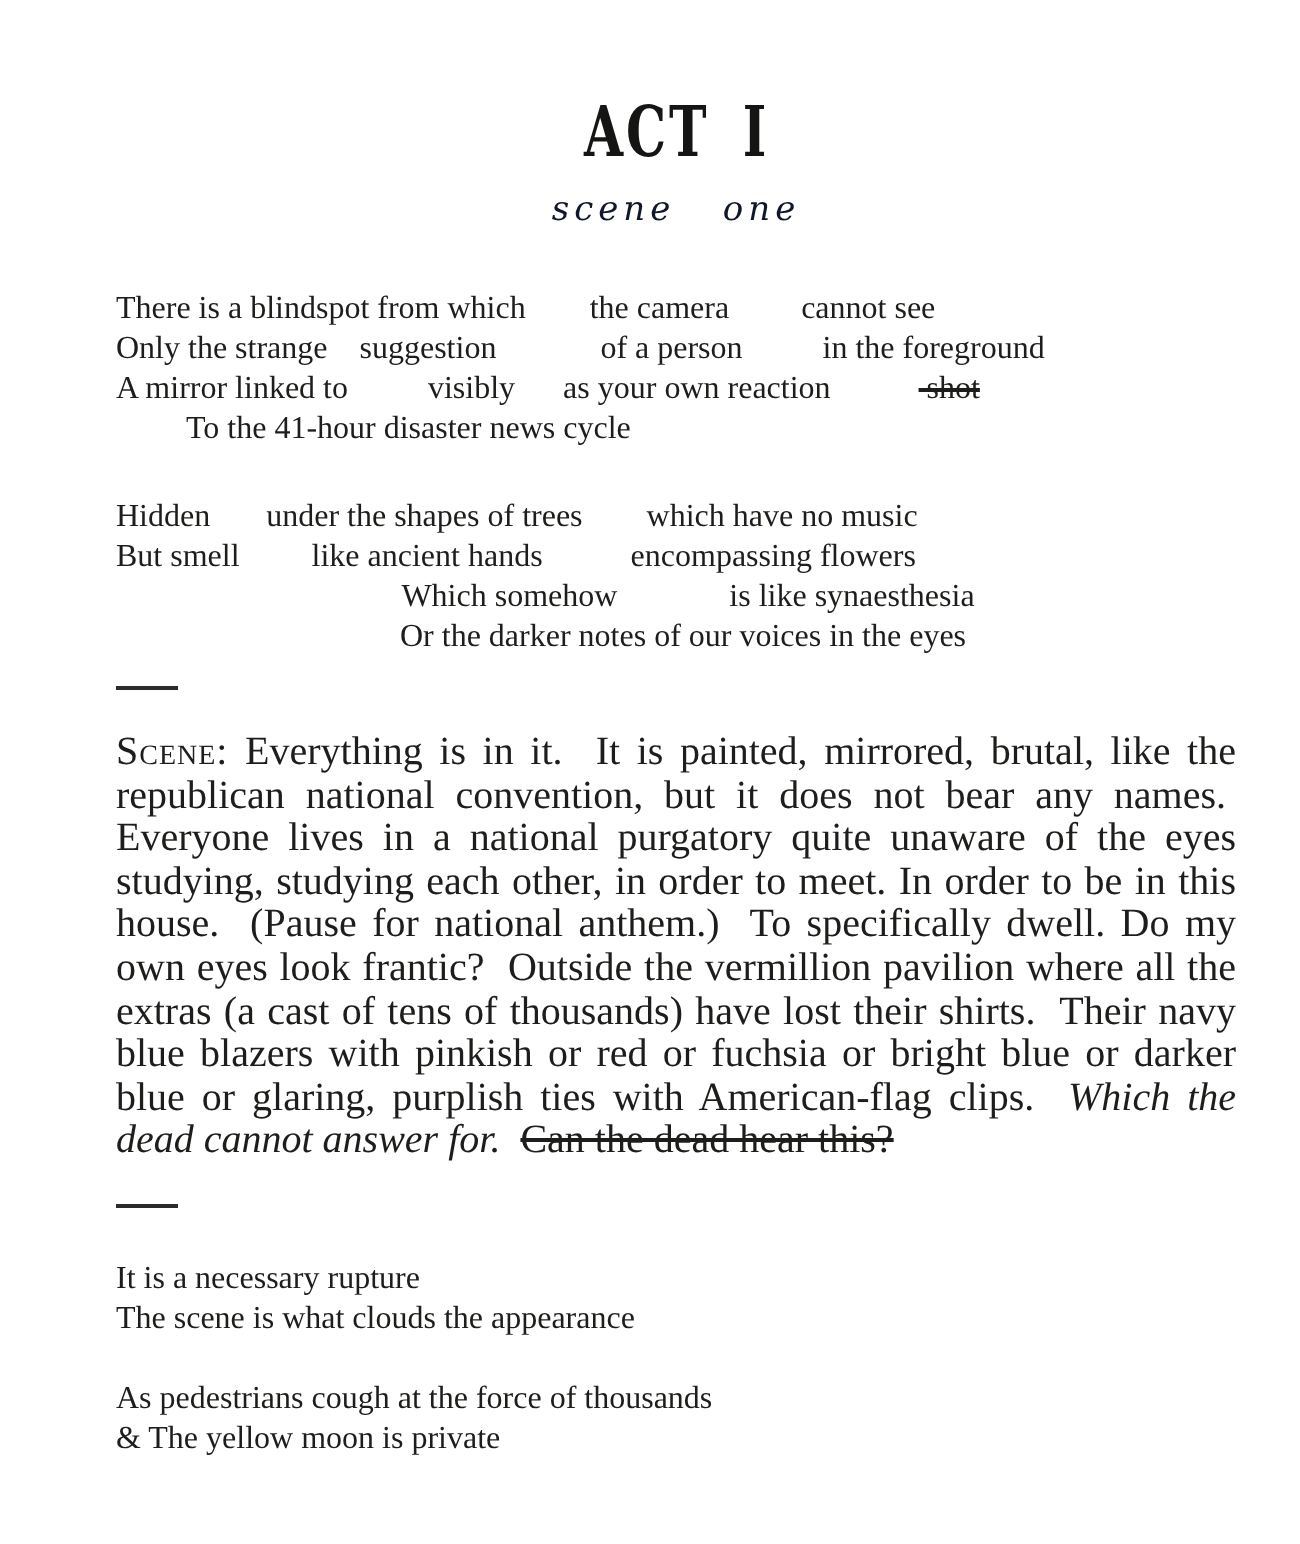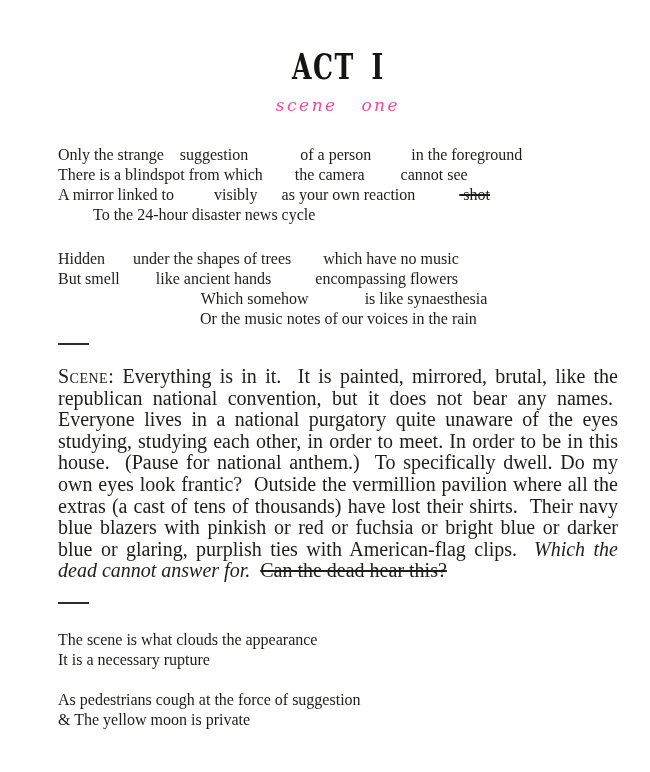--- a/index.html
+++ b/index.html
@@ -24,21 +24,21 @@
     transform: scaleX(0.72);
     transform-origin: center;
     color: #151513;
   }
   .subtitle-row { text-align: center; margin-top: 8px; }
   .scene-subtitle {
     font-family: "DejaVu Serif", serif;
     font-style: italic;
     font-size: 17px;
     letter-spacing: 2.5px;
-    color: #ec4899;
+    color: #0f172a;
   }
 
   .poem { font-size: 16px; line-height: 20px; }
   .poem-line { white-space: pre; }
   .stanza-1 { margin-top: 30px; }
   .stanza-2 { margin-top: 24px; }
   .stanza-3 { margin-top: 26px; }
   .stanza-4 { margin-top: 20px; }
   .indent-a { padding-left: 35px; }
   .indent-b { padding-left: 12px; text-align: center; }
@@ -71,43 +71,43 @@
 
     <div class="title-row">
       <span class="act-title">ACT I</span>
     </div>
 
     <div class="subtitle-row">
       <span class="scene-subtitle">scene&nbsp;&nbsp;&nbsp;one</span>
     </div>
 
     <div class="poem stanza-1">
+      <div class="poem-line">There is a blindspot from which&nbsp;&nbsp;&nbsp;&nbsp;&nbsp;&nbsp;&nbsp;&nbsp;the camera&nbsp;&nbsp;&nbsp;&nbsp;&nbsp;&nbsp;&nbsp;&nbsp;&nbsp;cannot see</div>
       <div class="poem-line">Only the strange&nbsp;&nbsp;&nbsp;&nbsp;suggestion&nbsp;&nbsp;&nbsp;&nbsp;&nbsp;&nbsp;&nbsp;&nbsp;&nbsp;&nbsp;&nbsp;&nbsp;&nbsp;of a person&nbsp;&nbsp;&nbsp;&nbsp;&nbsp;&nbsp;&nbsp;&nbsp;&nbsp;&nbsp;in the foreground</div>
-      <div class="poem-line">There is a blindspot from which&nbsp;&nbsp;&nbsp;&nbsp;&nbsp;&nbsp;&nbsp;&nbsp;the camera&nbsp;&nbsp;&nbsp;&nbsp;&nbsp;&nbsp;&nbsp;&nbsp;&nbsp;cannot see</div>
       <div class="poem-line"><span>A mirror linked to&nbsp;&nbsp;&nbsp;&nbsp;&nbsp;&nbsp;&nbsp;&nbsp;&nbsp;&nbsp;visibly&nbsp;&nbsp;&nbsp;&nbsp;&nbsp;&nbsp;as your own reaction&nbsp;&nbsp;&nbsp;&nbsp;&nbsp;&nbsp;&nbsp;&nbsp;&nbsp;&nbsp;&nbsp;</span><span class="strike">&nbsp;shot</span></div>
-      <div class="poem-line indent-a">To the 24-hour disaster news cycle</div>
+      <div class="poem-line indent-a">To the 41-hour disaster news cycle</div>
     </div>
 
     <div class="poem stanza-2">
       <div class="poem-line">Hidden&nbsp;&nbsp;&nbsp;&nbsp;&nbsp;&nbsp;&nbsp;under the shapes of trees&nbsp;&nbsp;&nbsp;&nbsp;&nbsp;&nbsp;&nbsp;&nbsp;which have no music</div>
       <div class="poem-line">But smell&nbsp;&nbsp;&nbsp;&nbsp;&nbsp;&nbsp;&nbsp;&nbsp;&nbsp;like ancient hands&nbsp;&nbsp;&nbsp;&nbsp;&nbsp;&nbsp;&nbsp;&nbsp;&nbsp;&nbsp;&nbsp;encompassing flowers</div>
       <div class="poem-line indent-b">Which somehow&nbsp;&nbsp;&nbsp;&nbsp;&nbsp;&nbsp;&nbsp;&nbsp;&nbsp;&nbsp;&nbsp;&nbsp;&nbsp;&nbsp;is like synaesthesia</div>
-      <div class="poem-line indent-c">Or the music notes of our voices in the rain</div>
+      <div class="poem-line indent-c">Or the darker notes of our voices in the eyes</div>
     </div>
 
     <div class="divider divider-1"></div>
 
     <p class="scene-para"><span class="smallcaps">Scene:</span><span> Everything is in it.&nbsp; It is painted, mirrored, brutal, like the republican national convention, but it does not bear any names.&nbsp; Everyone lives in a national purgatory quite unaware of the eyes studying, studying each other, in order to meet. In order to be in this house.&nbsp; (Pause for national anthem.)&nbsp; To specifically dwell. Do my own eyes look frantic?&nbsp; Outside the vermillion pavilion where all the extras (a cast of tens of thousands) have lost their shirts.&nbsp; Their navy blue blazers with pinkish or red or fuchsia or bright blue or darker blue or glaring, purplish ties with American-flag clips.&nbsp; </span><span class="ital">Which the dead cannot answer for.</span><span>&nbsp; </span><span class="strike">Can the dead hear this?</span></p>
 
     <div class="divider divider-2"></div>
 
     <div class="poem stanza-3">
+      <div class="poem-line">It is a necessary rupture</div>
       <div class="poem-line">The scene is what clouds the appearance</div>
-      <div class="poem-line">It is a necessary rupture</div>
     </div>
 
     <div class="poem stanza-4">
-      <div class="poem-line">As pedestrians cough at the force of suggestion</div>
+      <div class="poem-line">As pedestrians cough at the force of thousands</div>
       <div class="poem-line">&amp; The yellow moon is private</div>
     </div>
 
   </div>
 </div>
 
 </body></html>

